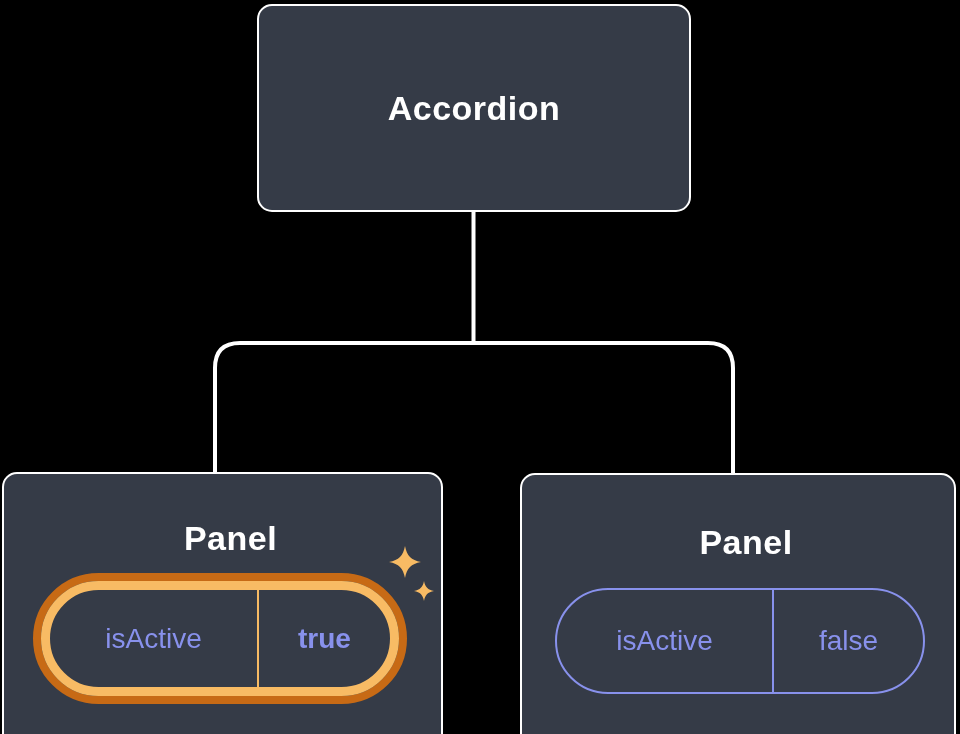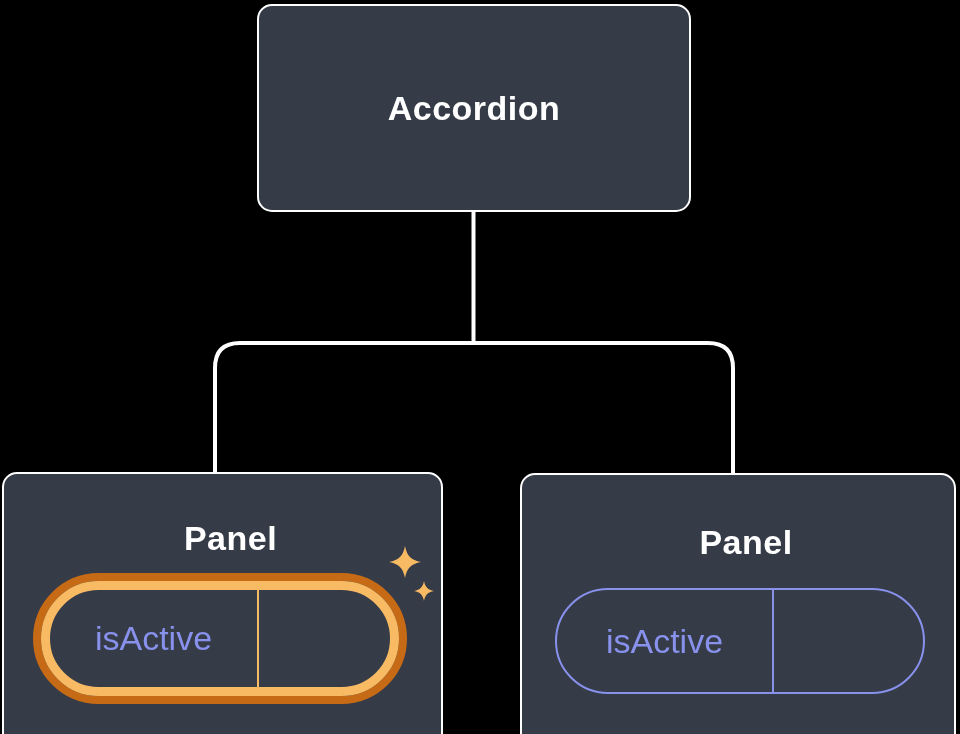--- a/index.html
+++ b/index.html
@@ -87,21 +87,21 @@
     border-radius: 999px;
     display: flex;
     align-items: stretch;
     overflow: hidden;
   }
   .pill-inactive .divider { width: 2px; background: var(--prop-text); }
 
   .pill-cell {
     display: flex; align-items: center; justify-content: center;
     color: var(--prop-text);
-    font-size: 34px;
+    font-size: 28px;
   }
   .pill-active .cell-name   { width: 207px; }
   .pill-inactive .cell-name { width: 215px; }
   .cell-value { flex: 1; }
   .cell-value.bold { font-weight: 700; }
 
   .connector-svg {
     position: absolute;
     left: 0; top: 0;
     pointer-events: none;
@@ -120,29 +120,31 @@
   <div class="node root-node">
     <span class="node-label">Accordion</span>
   </div>
 
   <div class="node panel-node-left">
     <div class="panel-title">Panel</div>
     <div class="pill-active">
       <div class="pill-active-inner">
         <div class="pill-cell cell-name">isActive</div>
         <div class="divider"></div>
+        <div class="pill-cell cell-value bold">true</div>
       </div>
     </div>
   </div>
 
   <div class="node panel-node-right">
     <div class="panel-title">Panel</div>
     <div class="pill-inactive">
       <div class="pill-cell cell-name">isActive</div>
       <div class="divider"></div>
+      <div class="pill-cell cell-value">false</div>
     </div>
   </div>
 
   <svg class="connector-svg" width="960" height="734" viewBox="0 0 960 734">
     <path d="M405 546 C407 556 411 560 421 562 C411 564 407 568 405 578 C403 568 399 564 389 562 C399 560 403 556 405 546 Z" fill="#F8BB64"></path>
     <path d="M424 581 C425.2 587.2 427.8 589.8 434 591 C427.8 592.2 425.2 594.8 424 601 C422.8 594.8 420.2 592.2 414 591 C420.2 589.8 422.8 587.2 424 581 Z" fill="#F8BB64"></path>
   </svg>
 
 </div>
 

